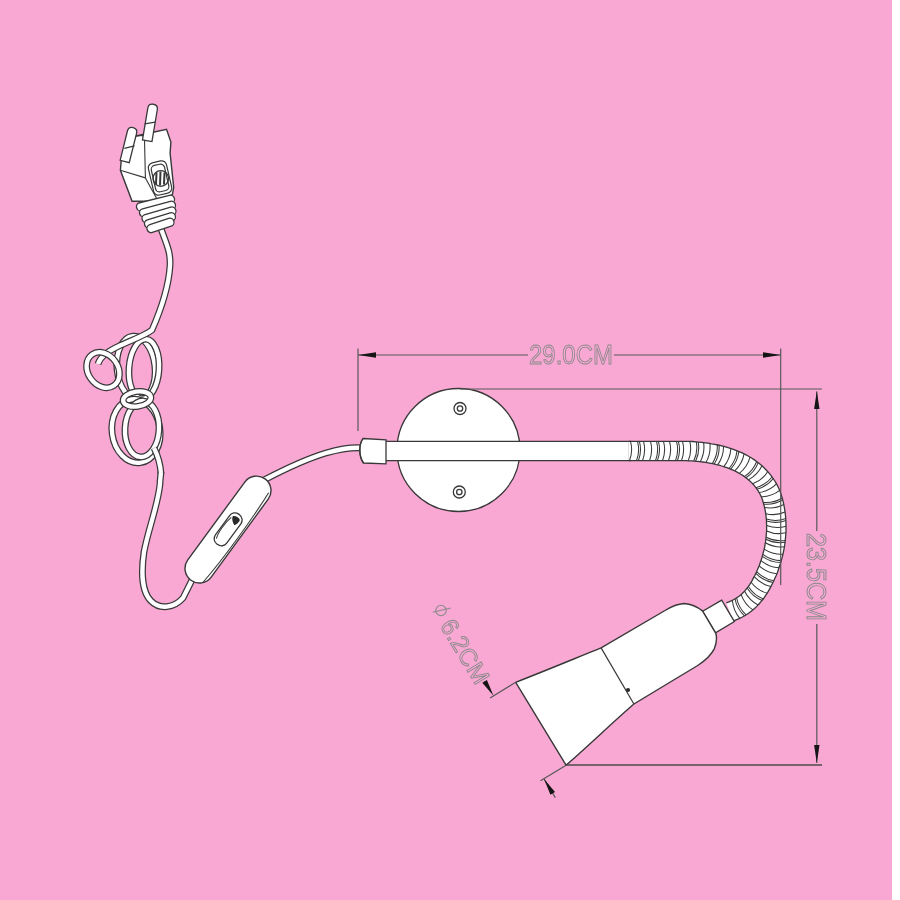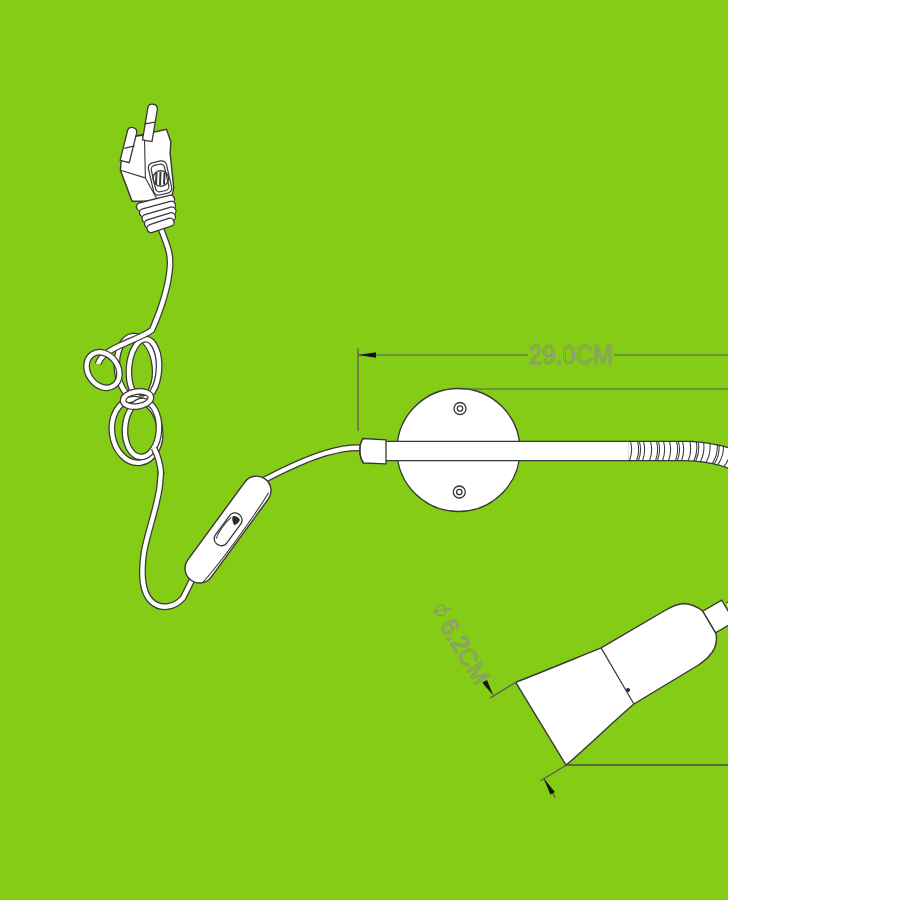--- a/index.html
+++ b/index.html
@@ -1,16 +1,16 @@
 <!DOCTYPE html>
 <html><head>
 <meta charset="utf-8">
 <style>
   html,body{margin:0;padding:0;background:#ffffff;}
-  .page{width:728px;height:900px;position:relative;background:#84cc16;overflow:hidden;}
+  .page{width:892px;height:900px;position:relative;background:#f9a8d4;overflow:hidden;}
   text{font-family:"Liberation Sans", sans-serif;}
 </style>
 </head>
 <body>
 <div class="page">
 <svg width="900" height="900" viewBox="0 0 900 900">
 
   <g fill="#ffffff" stroke="#383838" stroke-width="1.3">
     <circle cx="458.5" cy="450" r="61.5"></circle>
   </g>

